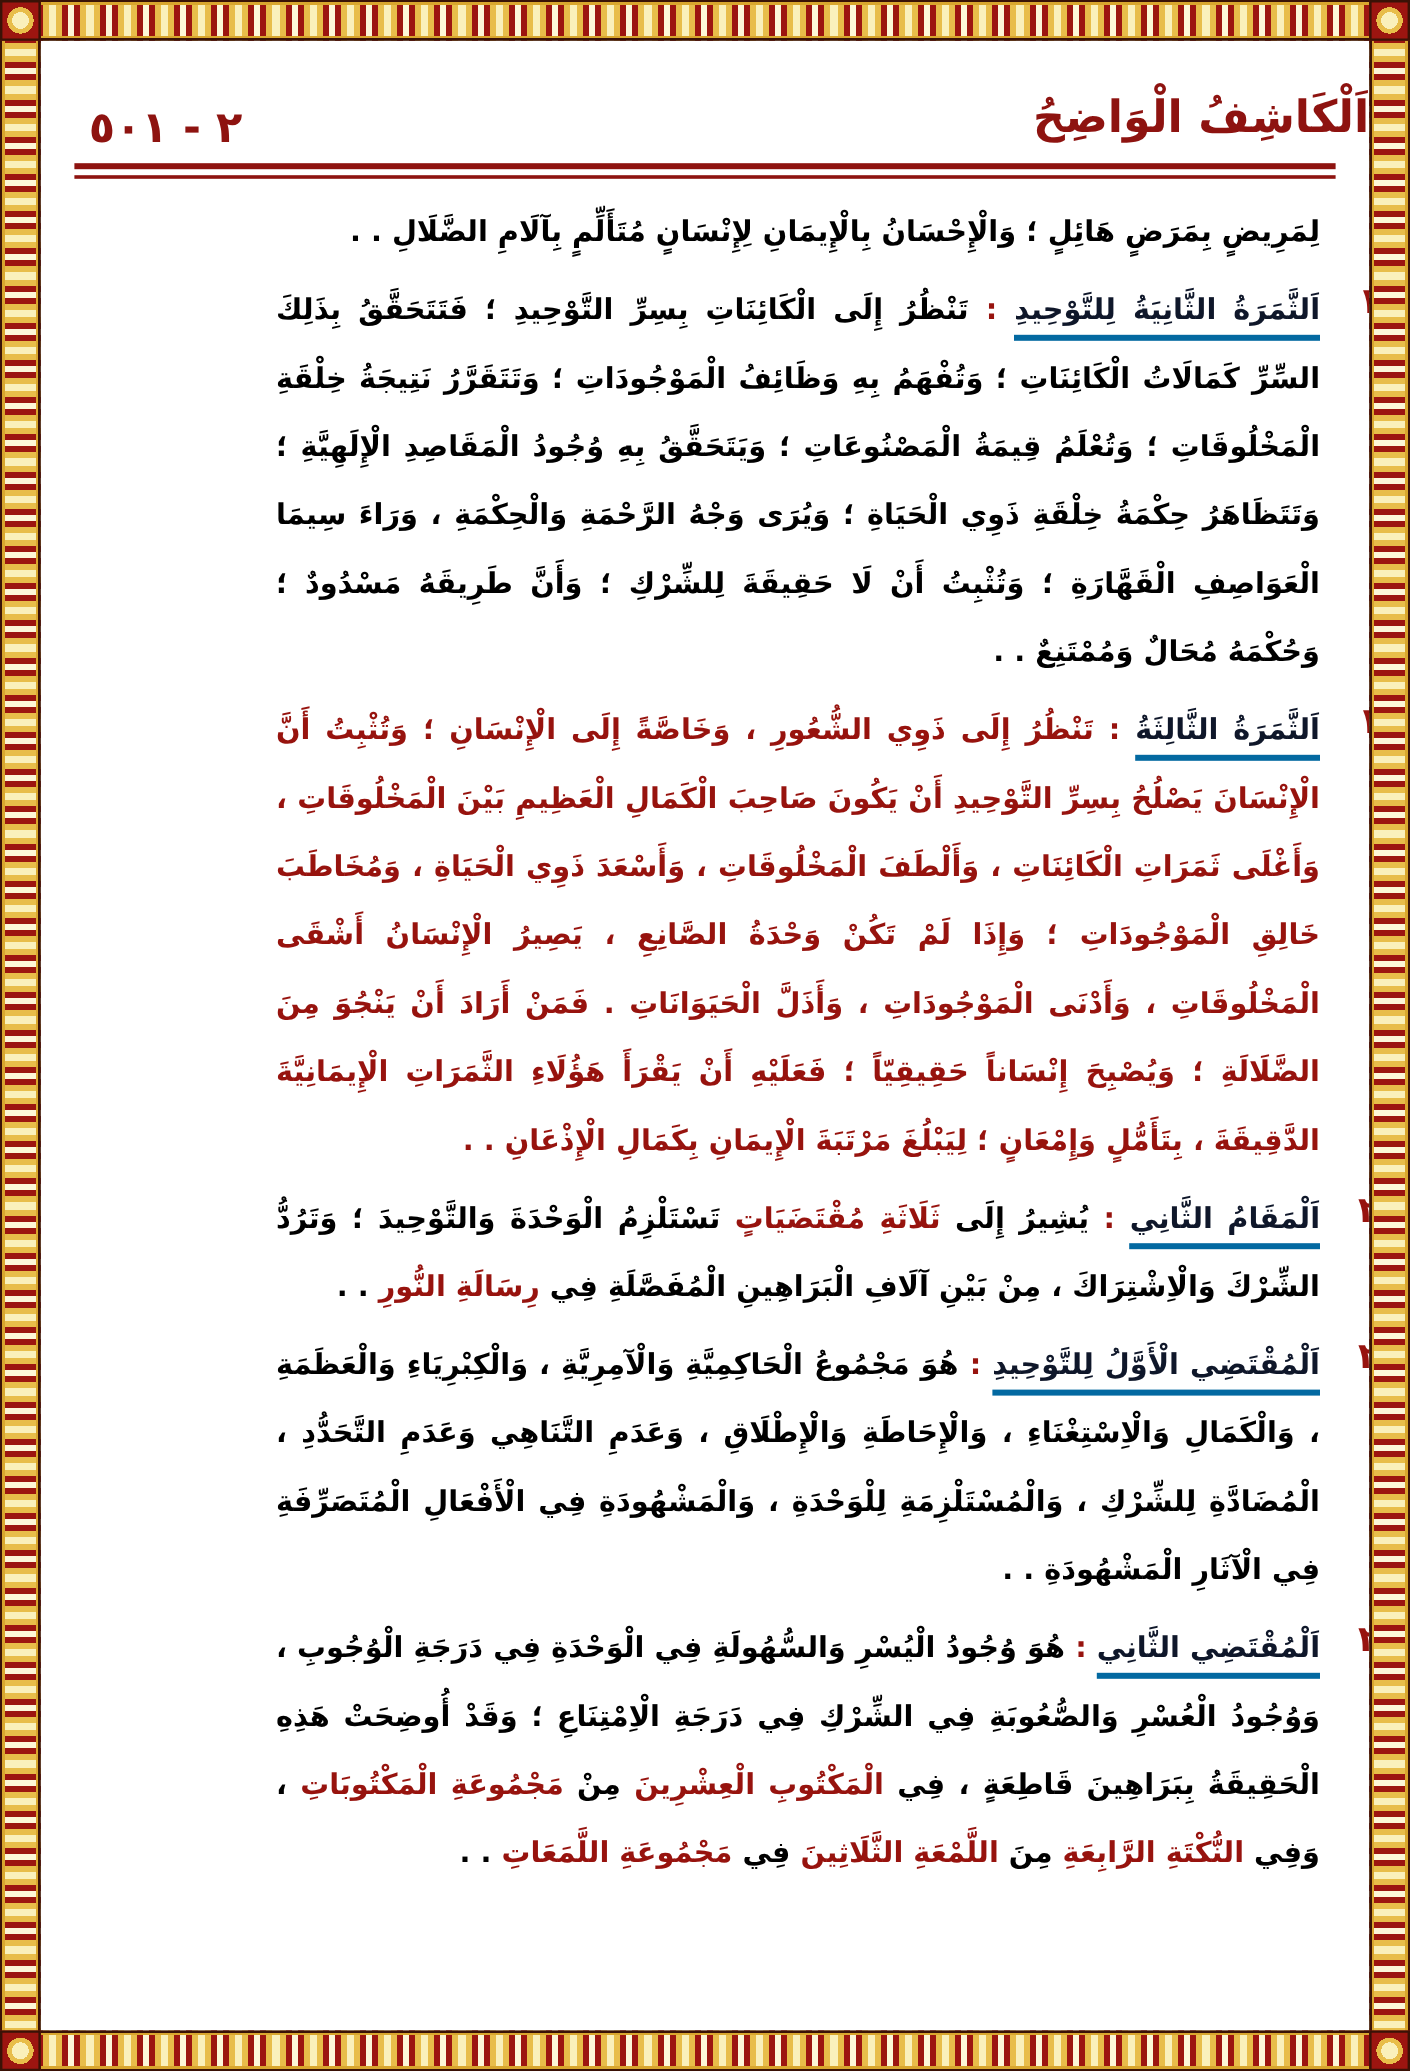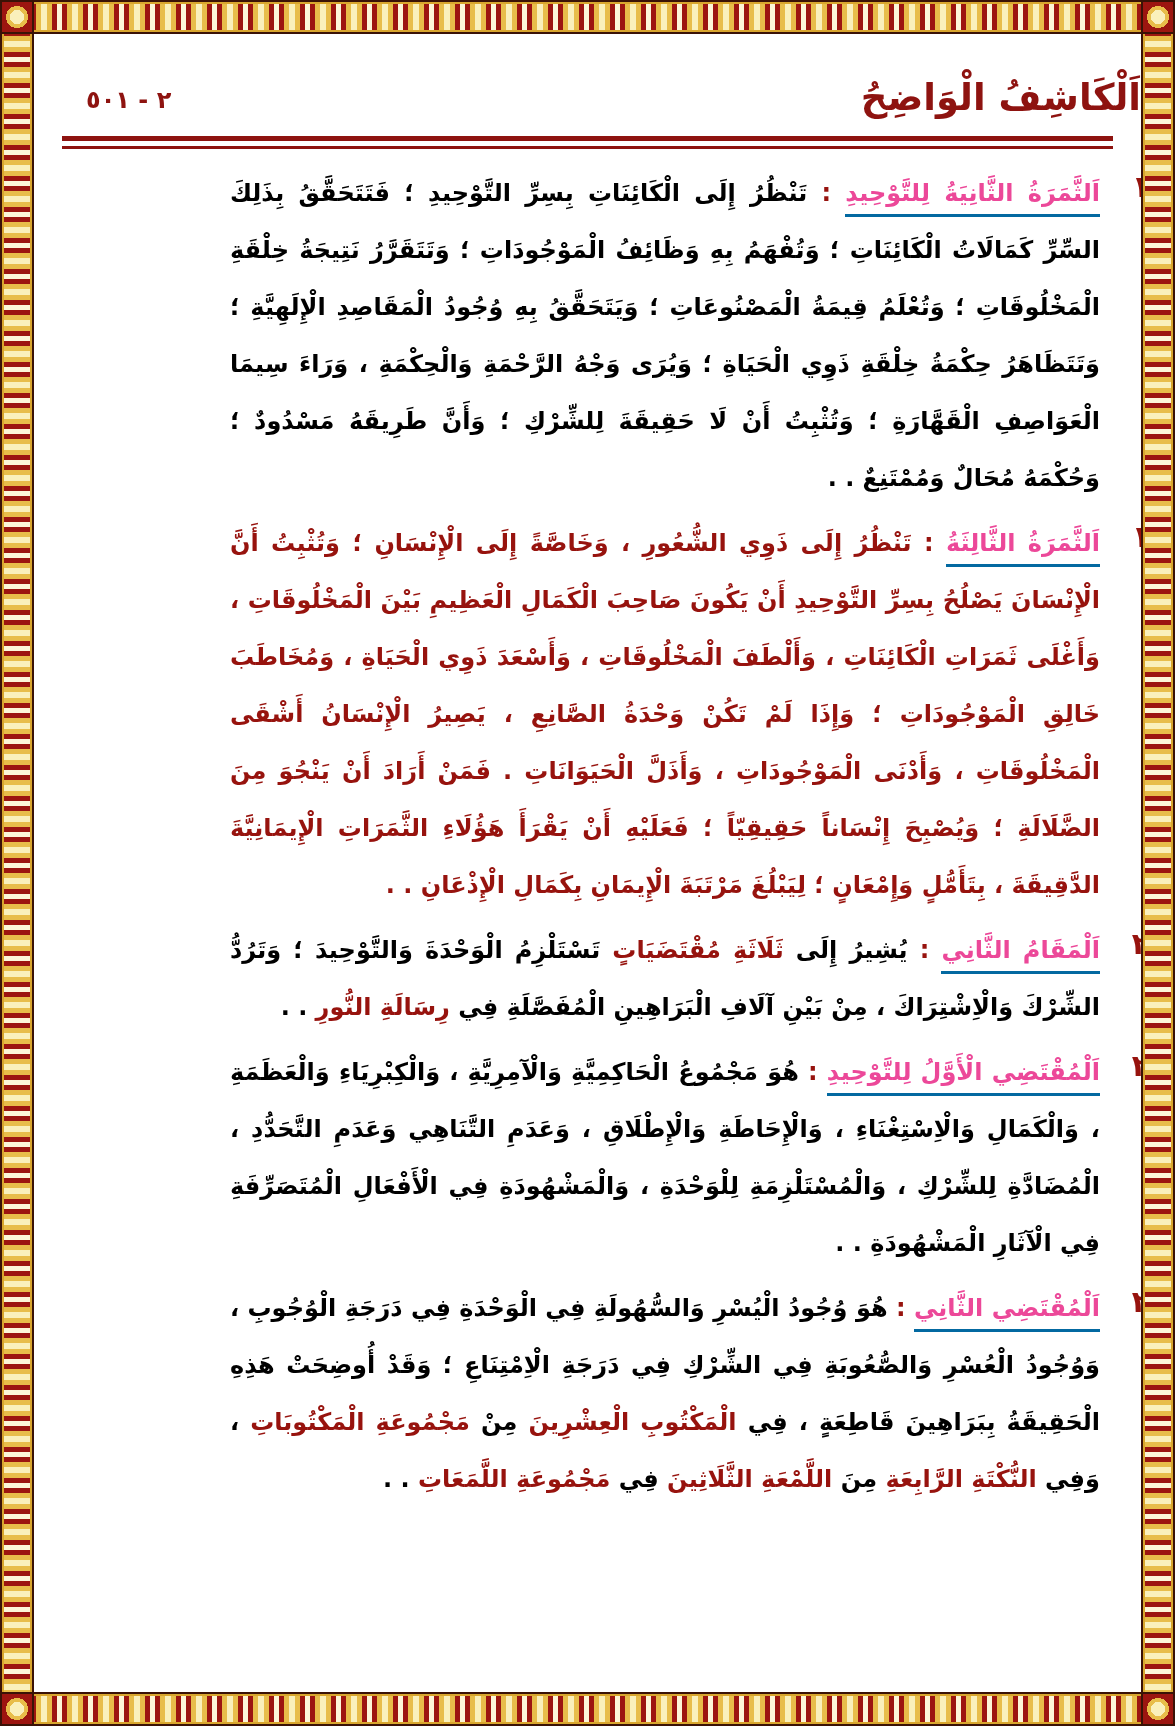--- a/index.html
+++ b/index.html
@@ -41,22 +41,22 @@
   .header{position:relative;}
   .title{
     margin:0;padding-top:42px;
     text-align:right;
     font-size:37px;font-weight:bold;
     color:#8e1310;
     line-height:1.2;
   }
   .pagenum{
     position:absolute;
-    left:52px;top:52px;
-    font-size:24px;font-weight:bold;
+    left:40px;top:52px;
+    font-size:36px;font-weight:bold;
     color:#8e1310;
     direction:ltr;
   }
   .rule{
     margin:16px 28px 0 28px;
     height:5px;
     border-top:5px solid #8e1310;
     border-bottom:3px solid #8e1310;
   }
   .main{
@@ -81,22 +81,22 @@
   .sec.jlast .para{text-align-last:justify;}
   .num{
     position:absolute;
     right:-95px;top:4px;
     width:90px;
     text-align:center;
     font-size:30px;font-weight:bold;
     color:#97130e;
   }
   .heading{
-    color:#ec4899;
-    border-bottom:3px solid #0369a1;
+    color:#0f172a;
+    border-bottom:5px solid #0369a1;
     padding-bottom:7px;
   }
   .run-red{color:#97130e;}
   .run-black{color:#000000;}
 </style>
 </head>
 <body>
 
 <div class="page">
 
@@ -112,20 +112,21 @@
   <div class="content">
 
     <div class="header">
       <h1 class="title">اَلْكَاشِفُ الْوَاضِحُ</h1>
       <div class="pagenum">٢ - ٥٠١</div>
       <div class="rule"></div>
     </div>
 
     <div class="main">
       <div class="textcol">
+        <p class="cont">لِمَرِيضٍ بِمَرَضٍ هَائِلٍ ؛ وَالْإِحْسَانُ بِالْإِيمَانِ لِإِنْسَانٍ مُتَأَلِّمٍ بِآلَامِ الضَّلَالِ . .</p>
         <div id="sections">
             <div class="sec">
               <span class="num">١٣</span>
               <p class="para"><span class="heading">اَلثَّمَرَةُ الثَّانِيَةُ لِلتَّوْحِيدِ</span><span class="run-red"> : </span><span class="run-black">تَنْظُرُ إِلَى الْكَائِنَاتِ بِسِرِّ التَّوْحِيدِ ؛ فَتَتَحَقَّقُ بِذَلِكَ السِّرِّ كَمَالَاتُ الْكَائِنَاتِ ؛ وَتُفْهَمُ بِهِ وَظَائِفُ الْمَوْجُودَاتِ ؛ وَتَتَقَرَّرُ نَتِيجَةُ خِلْقَةِ الْمَخْلُوقَاتِ ؛ وَتُعْلَمُ قِيمَةُ الْمَصْنُوعَاتِ ؛ وَيَتَحَقَّقُ بِهِ وُجُودُ الْمَقَاصِدِ الْإِلَهِيَّةِ ؛ وَتَتَظَاهَرُ حِكْمَةُ خِلْقَةِ ذَوِي الْحَيَاةِ ؛ وَيُرَى وَجْهُ الرَّحْمَةِ وَالْحِكْمَةِ ، وَرَاءَ سِيمَا الْعَوَاصِفِ الْقَهَّارَةِ ؛ وَتُثْبِتُ أَنْ لَا حَقِيقَةَ لِلشِّرْكِ ؛ وَأَنَّ طَرِيقَهُ مَسْدُودٌ ؛ وَحُكْمَهُ مُحَالٌ وَمُمْتَنِعٌ . .</span></p>
             </div>
             <div class="sec">
               <span class="num">١٧</span>
               <p class="para"><span class="heading">اَلثَّمَرَةُ الثَّالِثَةُ</span><span class="run-red"> : </span><span class="run-red">تَنْظُرُ إِلَى ذَوِي الشُّعُورِ ، وَخَاصَّةً إِلَى الْإِنْسَانِ ؛ وَتُثْبِتُ أَنَّ الْإِنْسَانَ يَصْلُحُ بِسِرِّ التَّوْحِيدِ أَنْ يَكُونَ صَاحِبَ الْكَمَالِ الْعَظِيمِ بَيْنَ الْمَخْلُوقَاتِ ، وَأَغْلَى ثَمَرَاتِ الْكَائِنَاتِ ، وَأَلْطَفَ الْمَخْلُوقَاتِ ، وَأَسْعَدَ ذَوِي الْحَيَاةِ ، وَمُخَاطَبَ خَالِقِ الْمَوْجُودَاتِ ؛ وَإِذَا لَمْ تَكُنْ وَحْدَةُ الصَّانِعِ ، يَصِيرُ الْإِنْسَانُ أَشْقَى الْمَخْلُوقَاتِ ، وَأَدْنَى الْمَوْجُودَاتِ ، وَأَذَلَّ الْحَيَوَانَاتِ . فَمَنْ أَرَادَ أَنْ يَنْجُوَ مِنَ الضَّلَالَةِ ؛ وَيُصْبِحَ إِنْسَاناً حَقِيقِيّاً ؛ فَعَلَيْهِ أَنْ يَقْرَأَ هَؤُلَاءِ الثَّمَرَاتِ الْإِيمَانِيَّةَ الدَّقِيقَةَ ، بِتَأَمُّلٍ وَإِمْعَانٍ ؛ لِيَبْلُغَ مَرْتَبَةَ الْإِيمَانِ بِكَمَالِ الْإِذْعَانِ . .</span></p>
             </div>
             <div class="sec">

